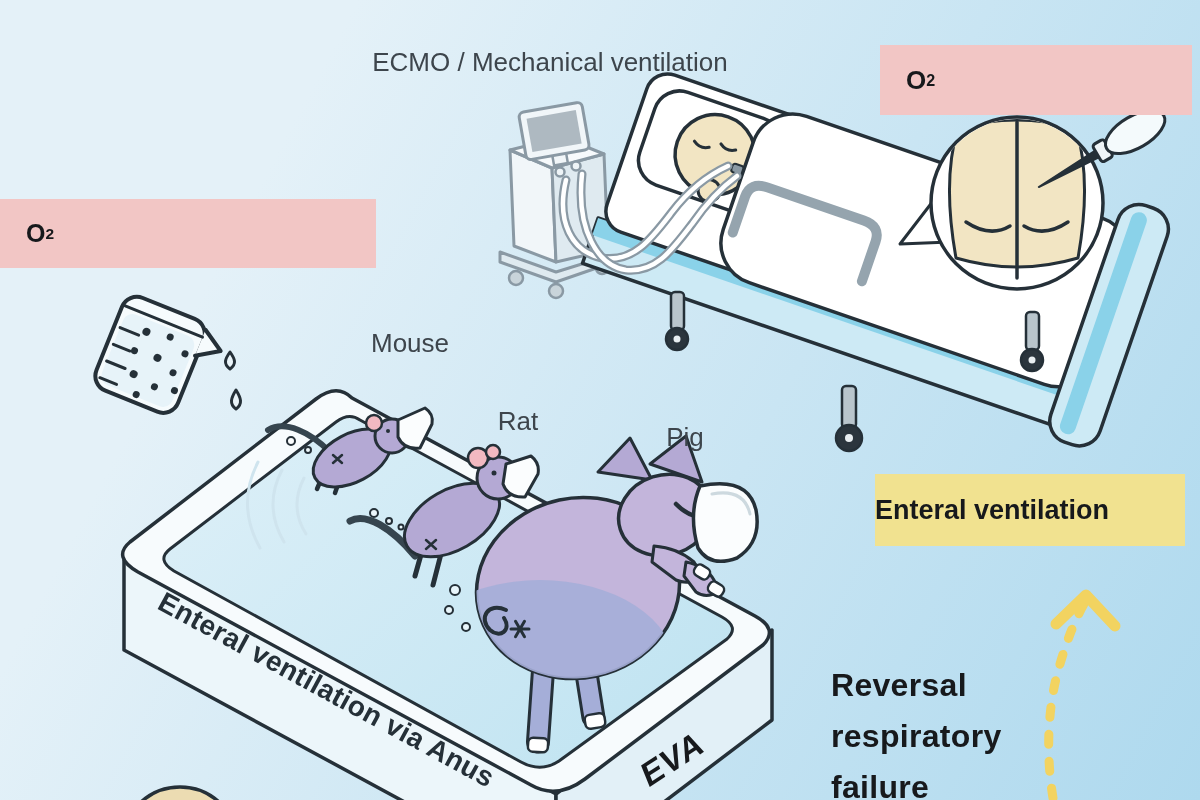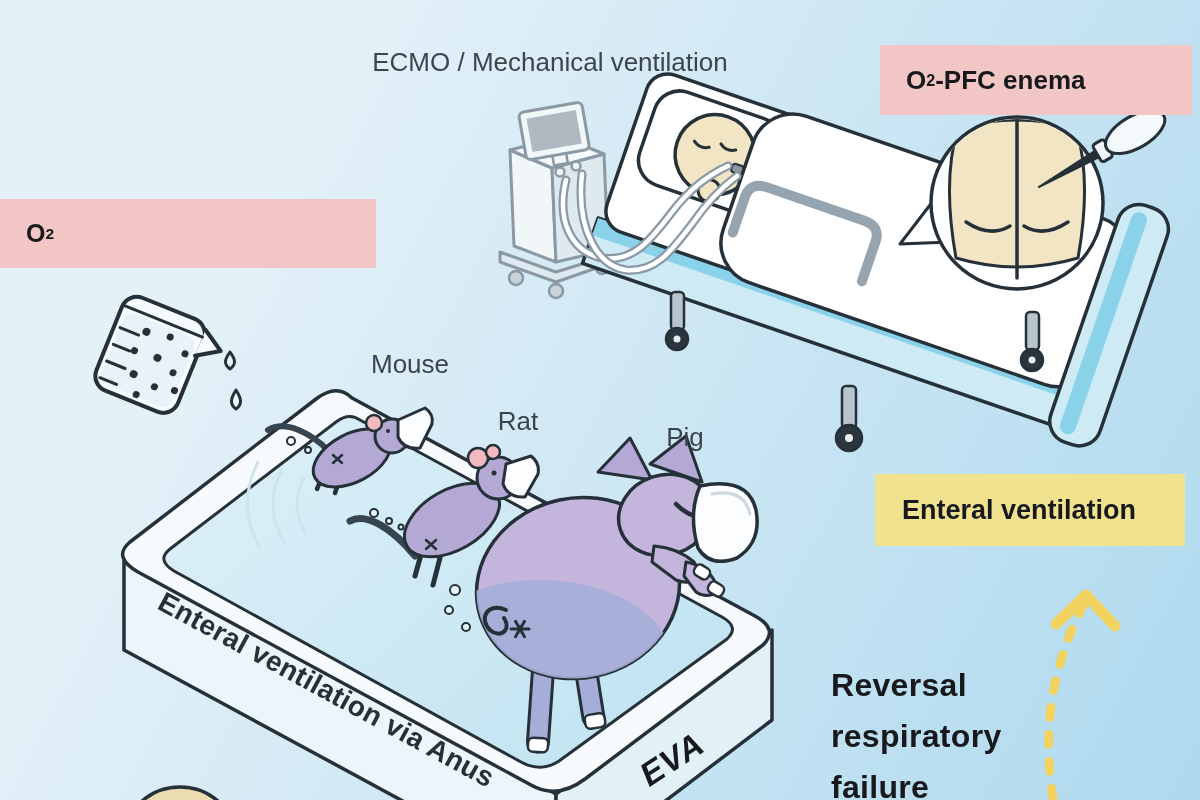--- a/index.html
+++ b/index.html
@@ -241,33 +241,32 @@
   </g>
 
   <circle cx="180" cy="845" r="58" style="fill:#ecdcb2;stroke:var(--outline-dark);stroke-width:3.5"></circle>
 </svg>
 
   <div class="caption center" style="left:360px; top:47px; width:380px;">ECMO / Mechanical ventilation</div>
 
   <div class="pill pink" style="left:880px; top:45px; width:312px; height:70px; padding-left:26px; box-sizing:border-box;">
     <span>O</span>
       <span class="sub">2</span>
-      <span>-PFC enema</span>
   </div>
 
   <div class="pill pink" style="left:0; top:199px; width:376px; height:69px; padding-left:26px; box-sizing:border-box; font-size:25px;">
     <span>O</span>
       <span class="sub">2</span>
   </div>
 
-  <div class="pill yellow" style="left:875px; top:474px; width:310px; height:72px; padding-left:27px; box-sizing:border-box;">Enteral ventilation</div>
+  <div class="pill yellow" style="left:875px; top:474px; width:310px; height:72px; box-sizing:border-box;">Enteral ventilation</div>
 
   <div class="reversal">Reversal
 respiratory
 failure</div>
 
-  <div class="caption center" style="left:360px; top:349px; width:100px;">Mouse</div>
+  <div class="caption center" style="left:360px; top:328px; width:100px;">Mouse</div>
   <div class="caption center" style="left:483px; top:406px; width:70px;text-align:center;">Rat</div>
   <div class="caption center" style="left:653px; top:422px; width:64px;">Pig</div>
 
   <div class="tub-text">Enteral ventilation via Anus</div>
   <div class="eva-text">EVA</div>
 </div>
 
 </body></html>

